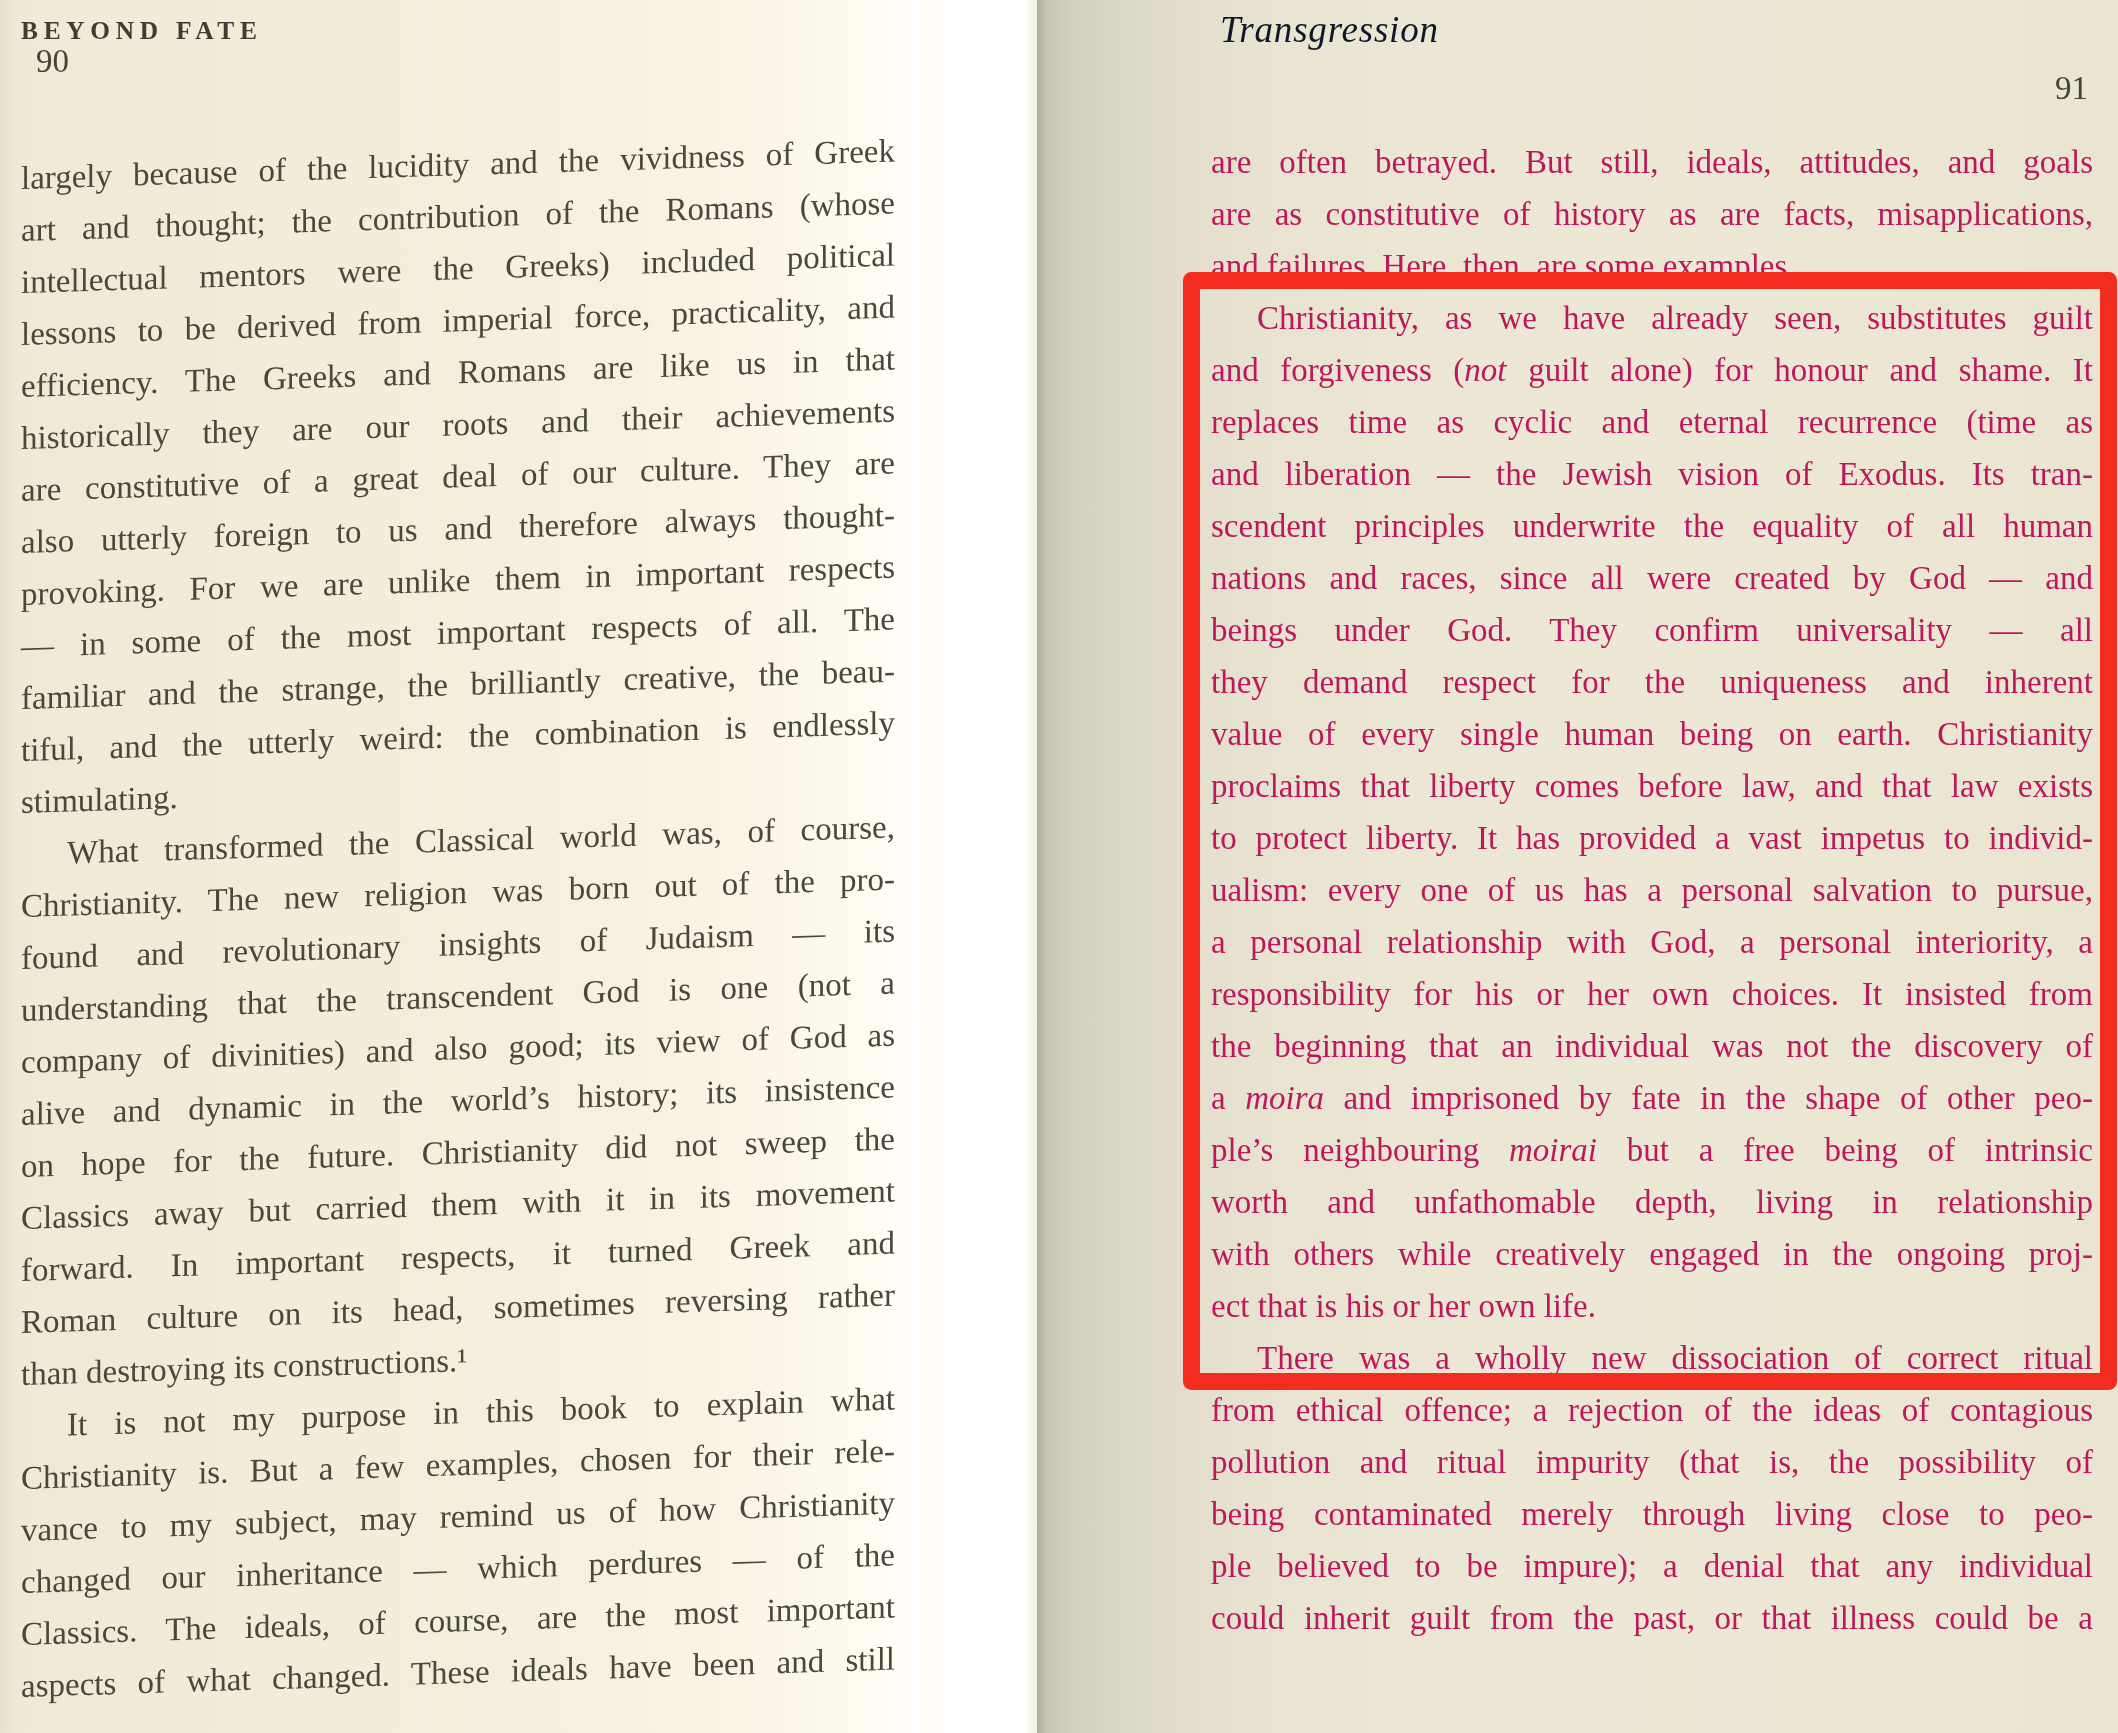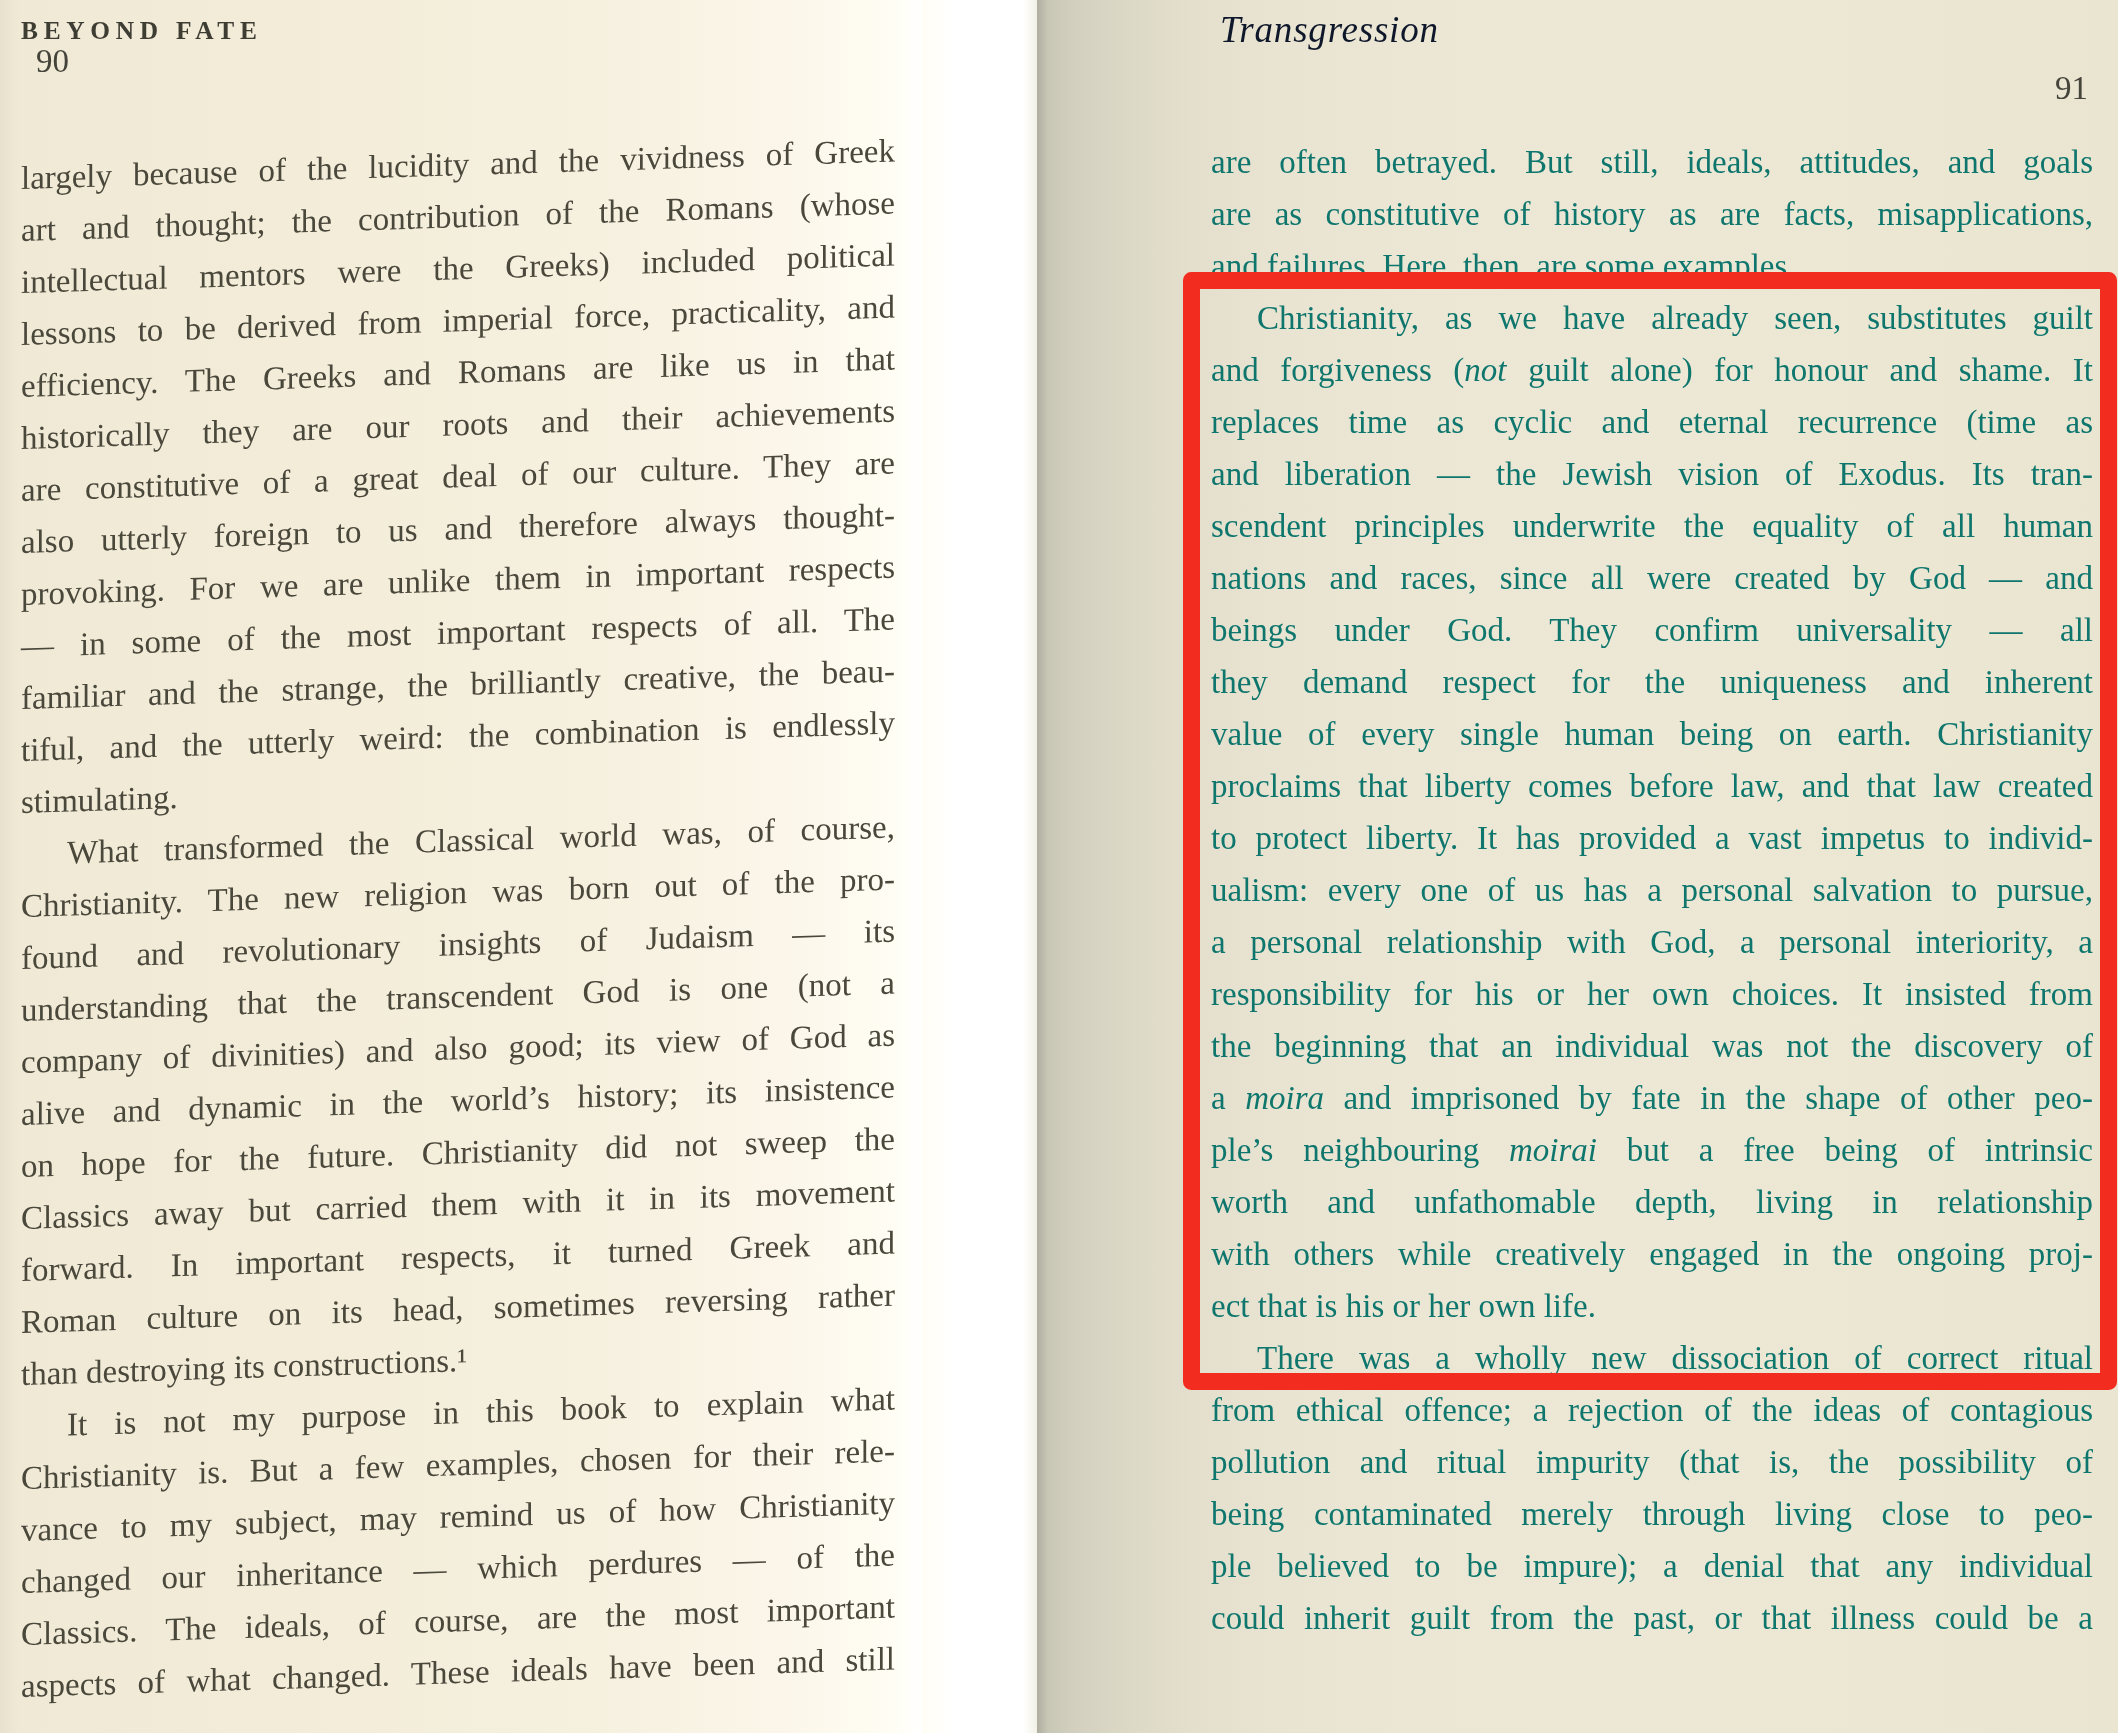--- a/index.html
+++ b/index.html
@@ -37,21 +37,21 @@
   }
   
   .body-col{position:absolute;}
   .left-body{
     left:21px;top:152px;width:874px;
     color:#4a473b;font-size:33px;line-height:52px;
     transform:skewY(-1.8deg);transform-origin:0 0;
   }
   .right-body{
     left:1211px;top:136px;width:882px;
-    color:#0f766e;font-size:33px;line-height:52px;
+    color:#be185d;font-size:33px;line-height:52px;
   }
   .line{
     text-align:justify;text-align-last:justify;text-justify:inter-word;
     white-space:normal;height:auto;
   }
   .line.flush{text-align-last:left;}
   .line.indent{text-indent:46px;}
   
   .highlight-box{
     position:absolute;left:1183px;top:272px;width:934px;height:1118px;
@@ -110,21 +110,21 @@
     <div class="line flush">and failures. Here, then, are some examples.</div>
     <div class="line indent">Christianity, as we have already seen, substitutes guilt</div>
     <div class="line">and forgiveness (<em>not</em> guilt alone) for honour and shame. It</div>
     <div class="line">replaces time as cyclic and eternal recurrence (time as</div>
     <div class="line">and liberation — the Jewish vision of Exodus. Its tran-</div>
     <div class="line">scendent principles underwrite the equality of all human</div>
     <div class="line">nations and races, since all were created by God — and</div>
     <div class="line">beings under God. They confirm universality — all</div>
     <div class="line">they demand respect for the uniqueness and inherent</div>
     <div class="line">value of every single human being on earth. Christianity</div>
-    <div class="line">proclaims that liberty comes before law, and that law created</div>
+    <div class="line">proclaims that liberty comes before law, and that law exists</div>
     <div class="line">to protect liberty. It has provided a vast impetus to individ-</div>
     <div class="line">ualism: every one of us has a personal salvation to pursue,</div>
     <div class="line">a personal relationship with God, a personal interiority, a</div>
     <div class="line">responsibility for his or her own choices. It insisted from</div>
     <div class="line">the beginning that an individual was not the discovery of</div>
     <div class="line">a <em>moira</em> and imprisoned by fate in the shape of other peo-</div>
     <div class="line">ple’s neighbouring <em>moirai</em> but a free being of intrinsic</div>
     <div class="line">worth and unfathomable depth, living in relationship</div>
     <div class="line">with others while creatively engaged in the ongoing proj-</div>
     <div class="line flush">ect that is his or her own life.</div>

